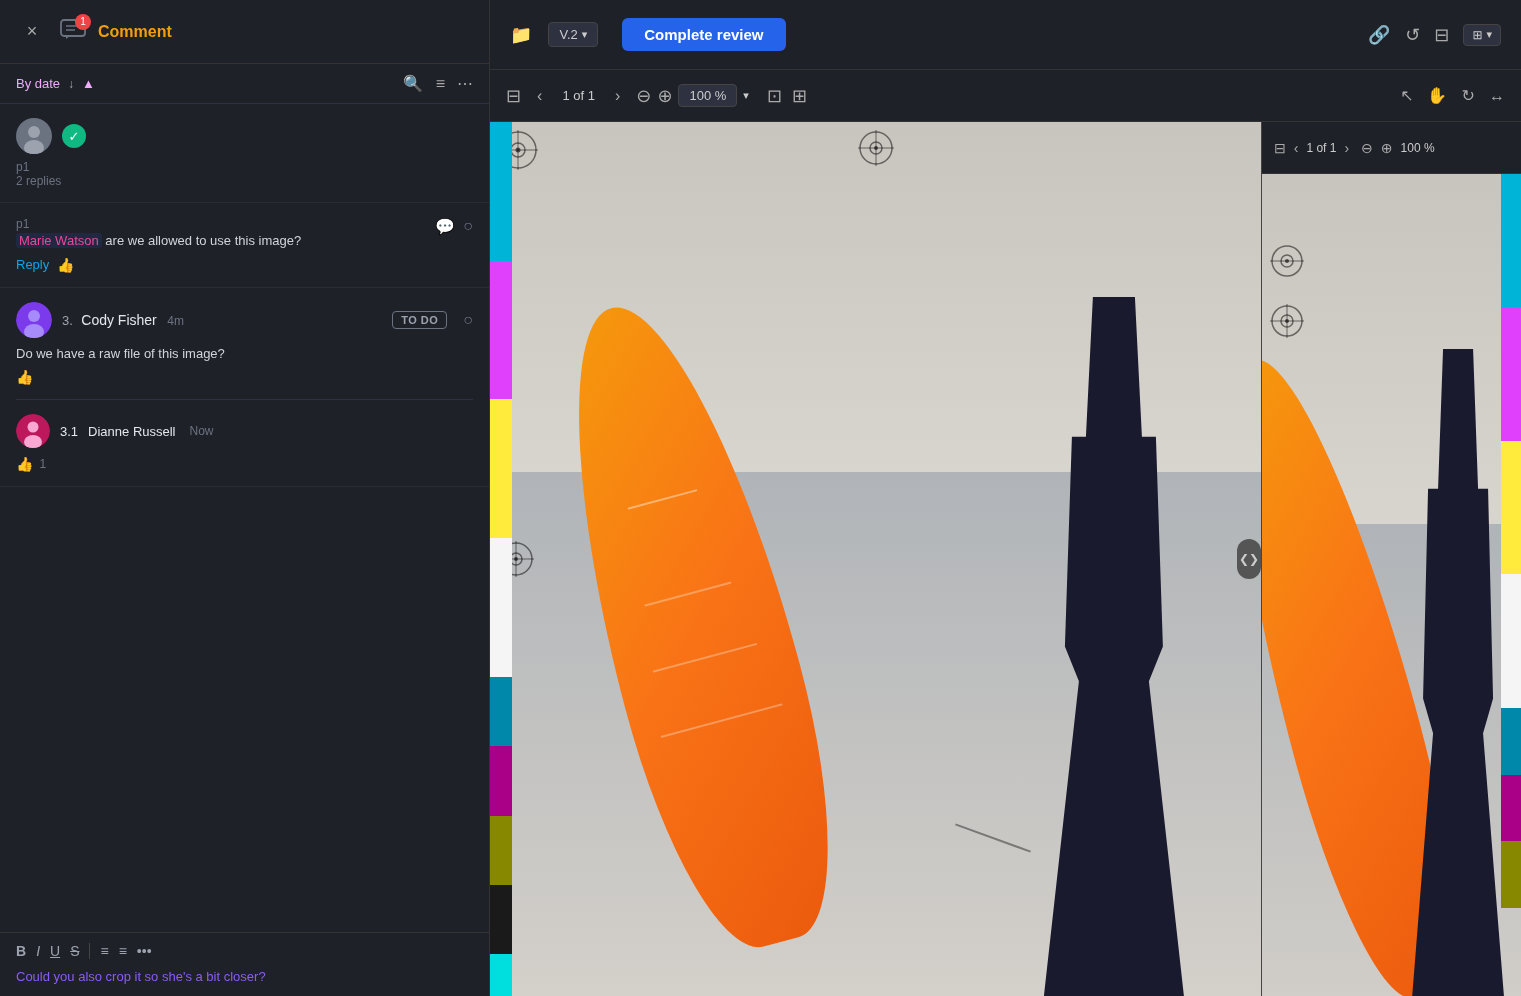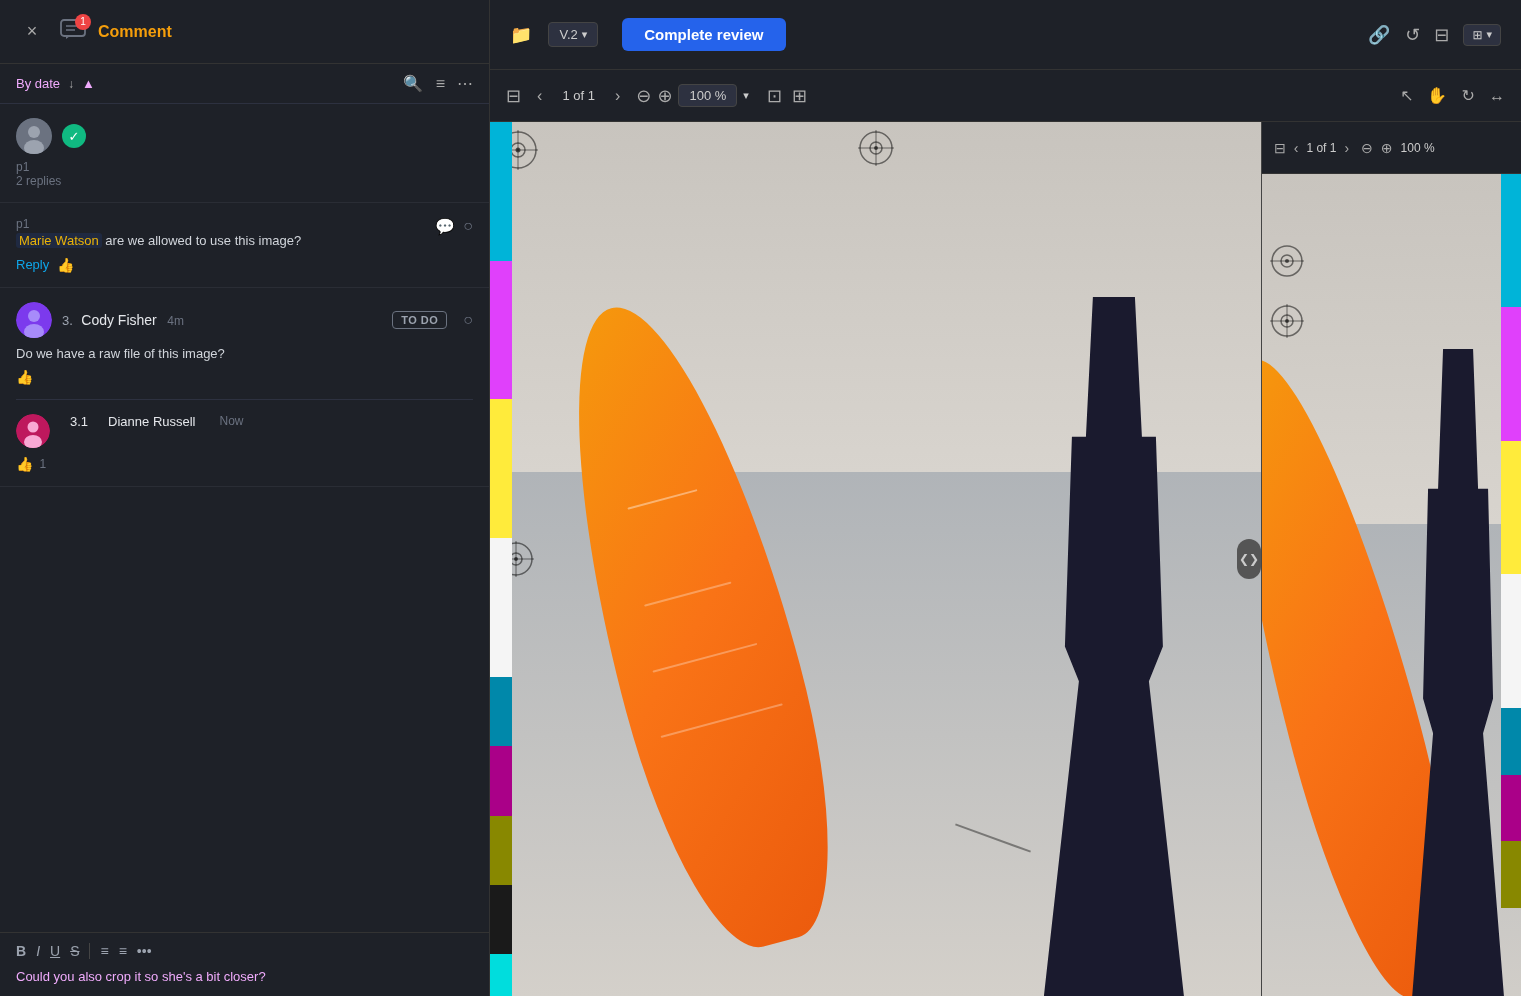--- a/index.html
+++ b/index.html
@@ -466,21 +466,21 @@
     }
 
     .action-icon {
       color: #6b7280;
       font-size: 16px;
       cursor: pointer;
     }
 
     .mention {
       background: #2563eb22;
-      color: #eab308;
+      color: #ec4899;
       border-radius: 3px;
       padding: 0 3px;
       font-weight: 500;
     }
 
     .reply-area {
       display: flex;
       align-items: center;
       gap: 8px;
       margin-top: 6px;
@@ -500,22 +500,22 @@
 
     
     .sub-reply {
       margin-top: 14px;
       padding-top: 14px;
       border-top: 1px solid #2d3140;
     }
 
     .sub-reply-header {
       display: flex;
-      align-items: flex-start;
-      gap: 20px;
+      align-items: center;
+      gap: 10px;
       margin-bottom: 8px;
     }
 
     .sub-reply-author {
       color: #e5e7eb;
       font-size: 13px;
       font-weight: 500;
     }
 
     .sub-reply-time {
@@ -561,21 +561,21 @@
       cursor: pointer;
     }
 
     .editor-separator {
       width: 1px;
       height: 16px;
       background: #444;
     }
 
     .editor-input {
-      color: #f0abfc;
+      color: #8b5cf6;
       font-size: 13px;
       line-height: 1.5;
     }
 
     
     .comment-num {
       color: #9ca3af;
       font-size: 13px;
       margin-right: 4px;
     }

